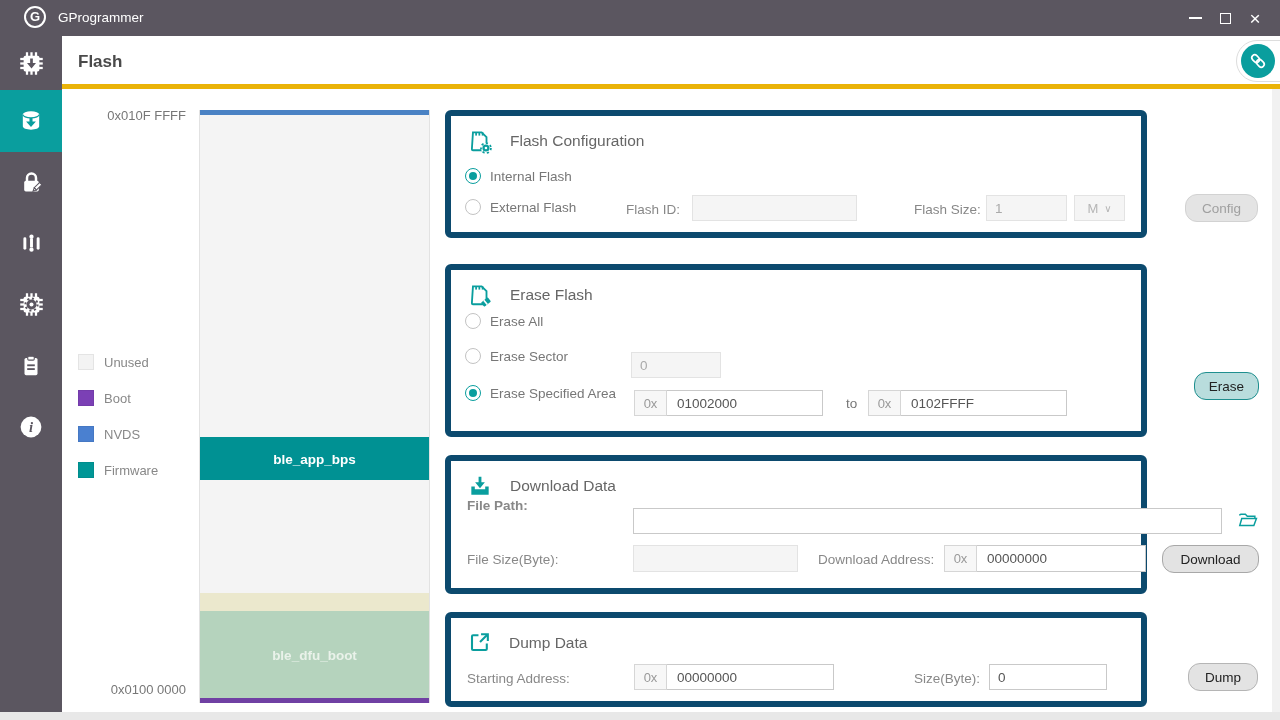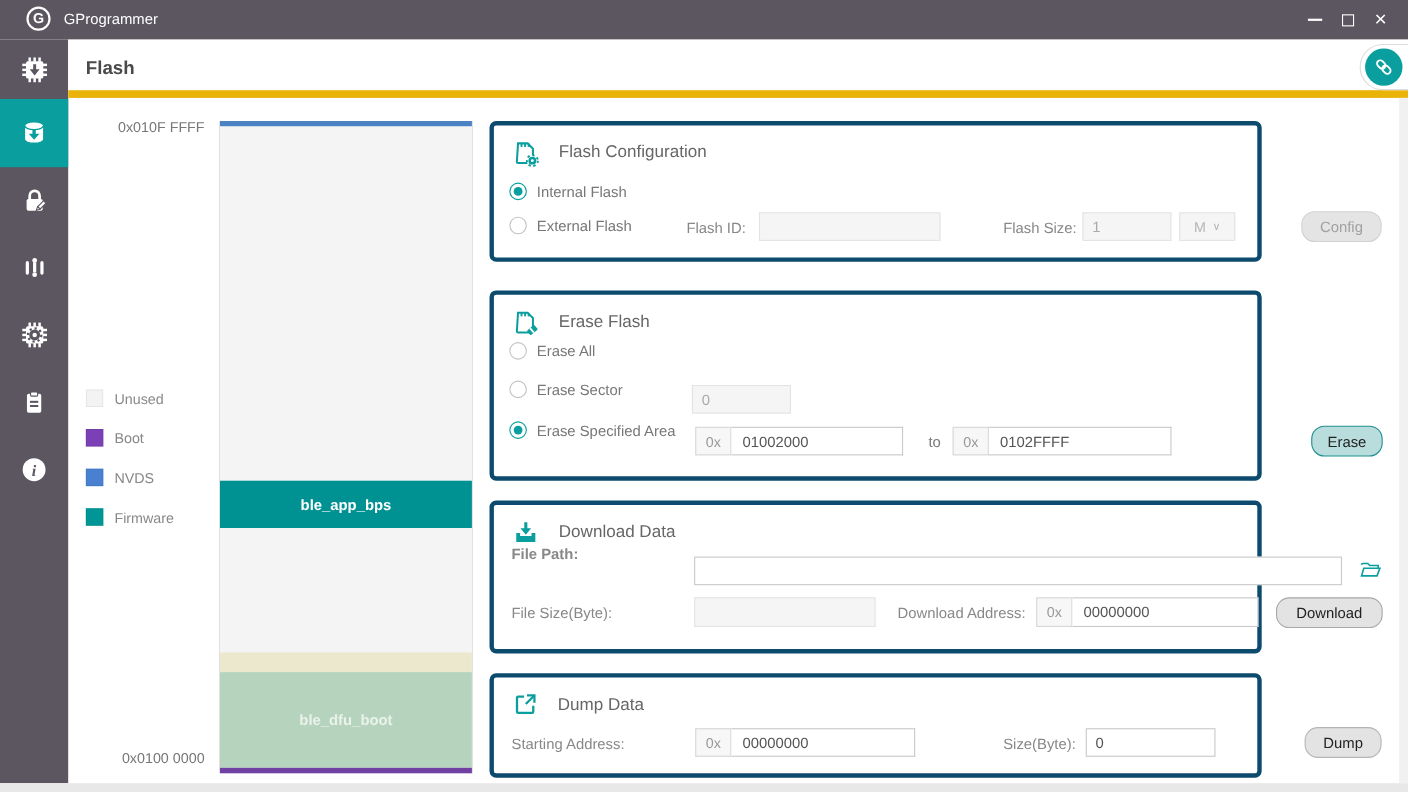--- a/index.html
+++ b/index.html
@@ -14,39 +14,39 @@
   .win-btn{width:30px;height:36px;display:flex;align-items:center;justify-content:center;cursor:pointer;}
   .min-glyph{width:13px;height:2px;background:#fff;}
   .max-glyph{width:11px;height:11px;border:1.6px solid #fff;box-sizing:border-box;}
   .close-glyph{color:#fff;font-size:19px;line-height:19px;}
   
   .sidebar{position:absolute;left:0;top:36px;width:62px;height:676px;background:#5b5660;}
   .nav-item{position:absolute;left:0;width:62px;display:flex;align-items:center;justify-content:center;cursor:pointer;}
   .nav-item.active{background:#0a9e9e;}
   .nav-item svg{display:block;}
   
-  .header{position:absolute;left:62px;top:36px;right:0;height:53px;background:#fff;border-bottom:7px solid #eab308;box-sizing:border-box;}
+  .header{position:absolute;left:62px;top:36px;right:0;height:53px;background:#fff;border-bottom:5px solid #eab308;box-sizing:border-box;}
   .page-title{position:absolute;left:16px;top:0;line-height:52px;font-size:17px;font-weight:bold;color:#4a4a4a;}
   .connect-pill{position:absolute;left:1236px;top:40px;width:70px;height:42px;background:#fff;border:1px solid #ddd;
                 border-radius:21px 0 0 21px;box-sizing:border-box;z-index:5;cursor:pointer;}
   .connect-circle{position:absolute;left:4px;top:3px;width:34px;height:34px;border-radius:50%;background:#0a9e9e;
                   display:flex;align-items:center;justify-content:center;}
   
   .mem-label{position:absolute;left:62px;width:124px;text-align:right;font-size:13px;color:#777;}
   .legend{position:absolute;left:78px;top:354px;display:flex;flex-direction:column;gap:20px;}
   .legend-row{display:flex;align-items:center;height:16px;}
   .legend-swatch{width:16px;height:16px;margin-right:10px;box-shadow:inset 0 0 0 1px rgba(0,0,0,0.06);}
   .legend-label{font-size:13px;color:#888;}
   .mem-bar{position:absolute;left:199px;top:110px;width:229px;height:593px;border-left:1px solid #e2e2e2;
            border-right:1px solid #e2e2e2;box-sizing:content-box;}
   .mseg{width:100%;position:relative;}
   .mseg span{position:absolute;left:0;right:0;top:50%;transform:translateY(-50%);text-align:center;
              font-size:13.5px;font-weight:bold;}
   
-  .panel{position:absolute;left:445px;width:702px;background:#fff;border:4px solid #0c4a6e;border-radius:6px;box-sizing:border-box;}
+  .panel{position:absolute;left:445px;width:702px;background:#fff;border:6px solid #0c4a6e;border-radius:6px;box-sizing:border-box;}
   .sec-head{position:absolute;left:16px;top:12px;display:flex;align-items:center;}
   .sec-head svg{display:block;}
   .sec-title{margin-left:17px;font-size:15.5px;color:#666;}
   .radio-row{position:absolute;display:flex;align-items:flex-end;cursor:pointer;}
   .radio{width:16px;height:16px;border-radius:50%;border:1px solid #c3c3c3;box-sizing:border-box;background:#fff;
          display:flex;align-items:center;justify-content:center;margin-right:9px;flex:0 0 auto;}
   .radio.checked{border-color:#0a9e9e;}
   .radio.checked::after{content:"";width:8px;height:8px;border-radius:50%;background:#0a9e9e;}
   .radio-label{font-size:13.5px;color:#777;}
   .fld-label{position:absolute;font-size:13.5px;color:#888;white-space:nowrap;}
@@ -290,21 +290,21 @@
     </div>
     <div class="hexgroup" style="left:183px;top:120px;height:26px;">
       <div class="hexprefix">0x</div>
       <input style="width: 156px;" value="01002000">
     </div>
     <div class="to-label" style="left:395px;top:126px;">to</div>
     <div class="hexgroup" style="left:417px;top:120px;height:26px;">
       <div class="hexprefix">0x</div>
       <input style="width: 166px;" value="0102FFFF">
     </div>
-    <div class="btn btn-teal" style="left:743px;top:119px;width:65px;height:28px;">Erase</div>
+    <div class="btn btn-teal" style="left:743px;top:102px;width:65px;height:28px;">Erase</div>
   </div>
 
   <div class="panel" style="top:455px;height:139px;">
     <div class="sec-head">
       <svg width="26" height="26" viewBox="0 0 24 24">
         <path d="M10.7 3.5 h2.6 v5 h3.2 L12 14 l-4.5 -5.5 h3.2 z" fill="#0a9e9e"></path>
         <path d="M4 12.5 h3.2 v2.6 h9.6 v-2.6 H20 v7.5 H4 z" fill="#0a9e9e"></path>
       </svg>
       <span class="sec-title">Download Data</span>
     </div>

